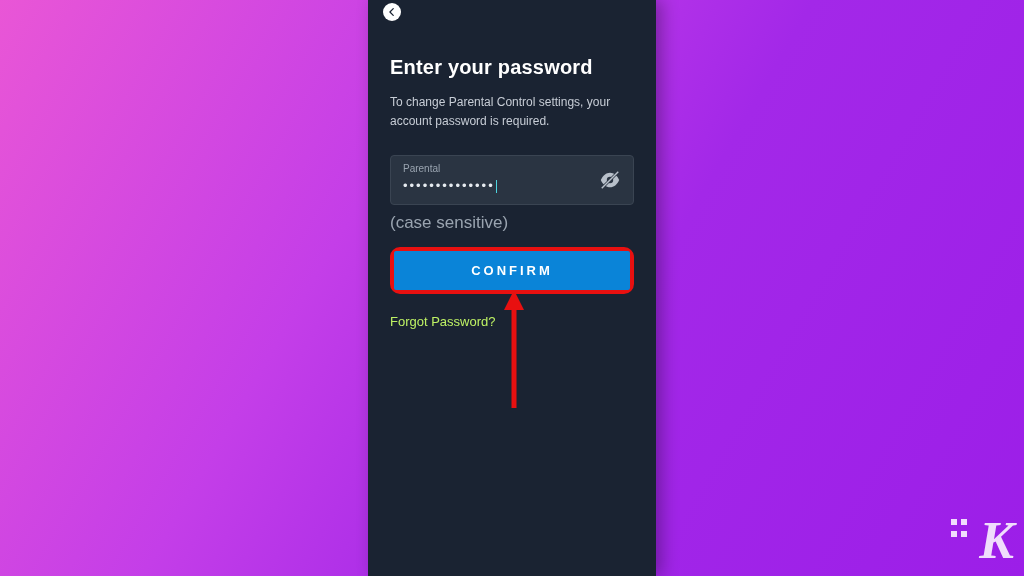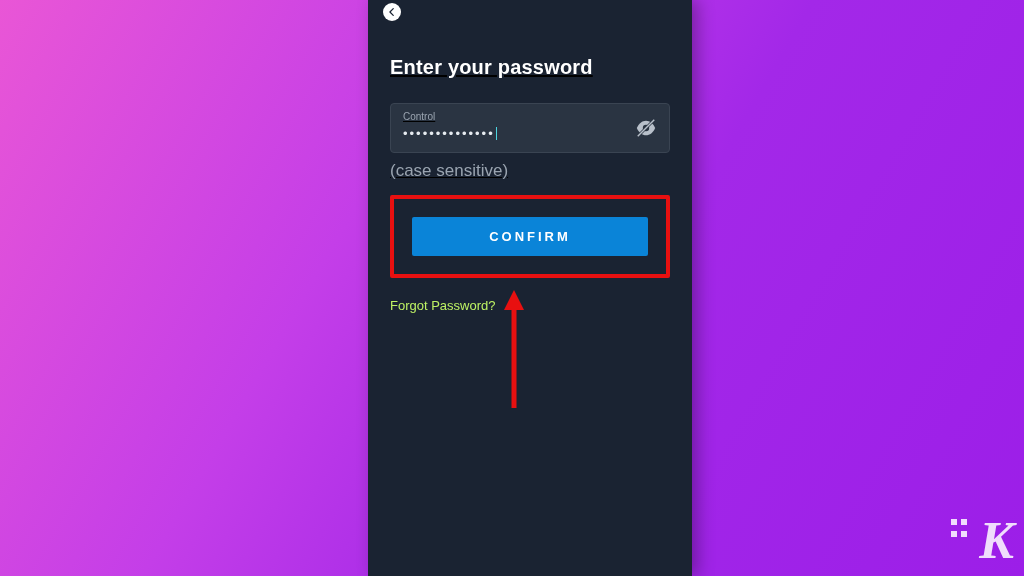--- a/index.html
+++ b/index.html
@@ -8,26 +8,25 @@
       height: 576px;
       background: linear-gradient(120deg, #e956d6 0%, #c43ee8 35%, #a328e8 60%, #9c1ee8 100%);
       font-family: -apple-system, BlinkMacSystemFont, 'Segoe UI', Arial, sans-serif;
       position: relative;
       overflow: hidden;
     }
     .phone-panel {
       position: absolute;
       left: 368px;
       top: 0;
-      width: 324px;
+      width: 288px;
       height: 576px;
       background: #1a2332;
       box-shadow: 6px 0 16px rgba(0,0,0,0.3);
       padding: 0 22px;
-      text-decoration: underline;
     }
     .back-btn {
       position: absolute;
       left: 15px;
       top: 3px;
       width: 18px;
       height: 18px;
       background: #fff;
       border-radius: 50%;
       display: flex;
@@ -89,22 +88,22 @@
       cursor: pointer;
     }
     .hint {
       color: #9aa4b0;
       font-size: 17px;
       margin-top: 8px;
     }
     .confirm-wrap {
       margin-top: 14px;
       border: 4px solid #e81010;
-      border-radius: 2px;
-      padding: 18px;
+      border-radius: 10px;
+      padding: 0;
     }
     .confirm-btn {
       width: 100%;
       background: #0a84d8;
       color: #fff;
       border: none;
       padding: 12px 0;
       font-size: 13px;
       font-weight: 600;
       letter-spacing: 3px;
@@ -150,23 +149,24 @@
 <body>
 
 <div class="phone-panel">
   <div class="back-btn">
     <svg viewBox="0 0 24 24">
       <path d="M15 4 L7 12 L15 20" stroke="#1a2332" stroke-width="3" fill="none" stroke-linecap="round" stroke-linejoin="round"></path>
     </svg>
   </div>
 
   <h1 class="title">Enter your password</h1>
+  <p class="subtitle">To change Parental Control settings, your account password is required.</p>
 
   <div class="pw-field">
-    <span class="pw-label">Control</span>
+    <span class="pw-label">Parental</span>
     <span class="pw-value">••••••••••••••</span><span class="cursor"></span>
     <span class="eye-icon">
       <svg viewBox="0 0 24 24">
         <path d="M2 12 C4 7 8 4 12 4 C16 4 20 7 22 12 C20 17 16 20 12 20 C8 20 4 17 2 12 Z" fill="#b8c0ca"></path>
         <circle cx="12" cy="12" r="3.5" fill="#2a3442"></circle>
         <line x1="3" y1="21" x2="21" y2="3" stroke="#2a3442" stroke-width="3"></line>
         <line x1="3" y1="21" x2="21" y2="3" stroke="#b8c0ca" stroke-width="1.5"></line>
       </svg>
     </span>
   </div>

